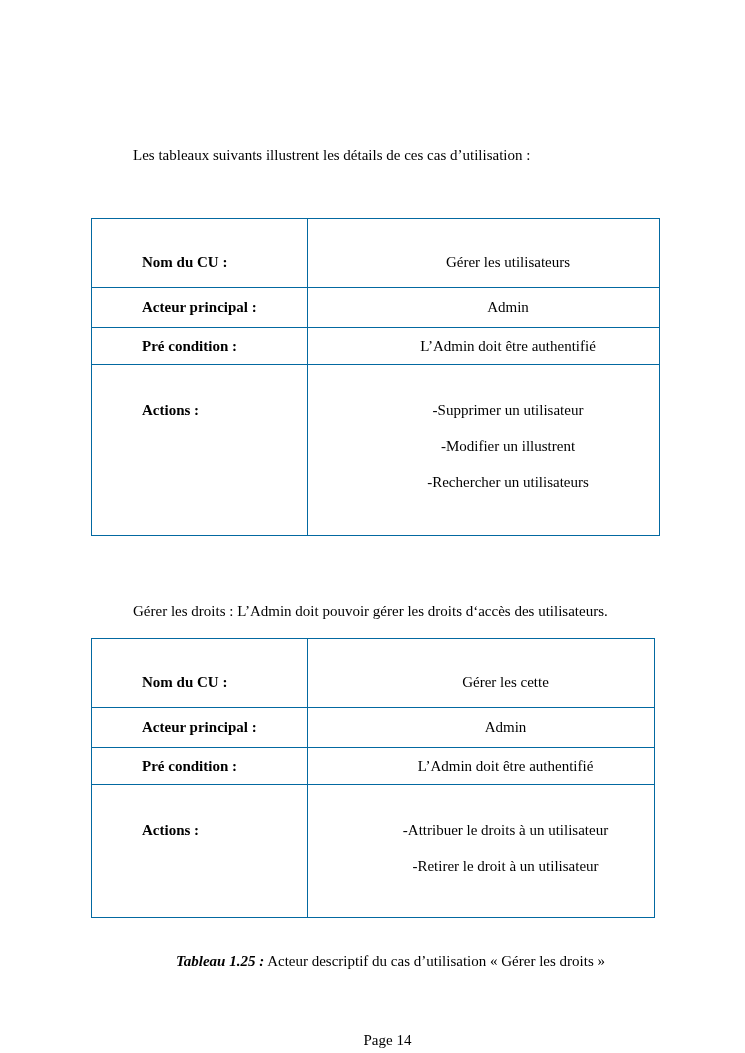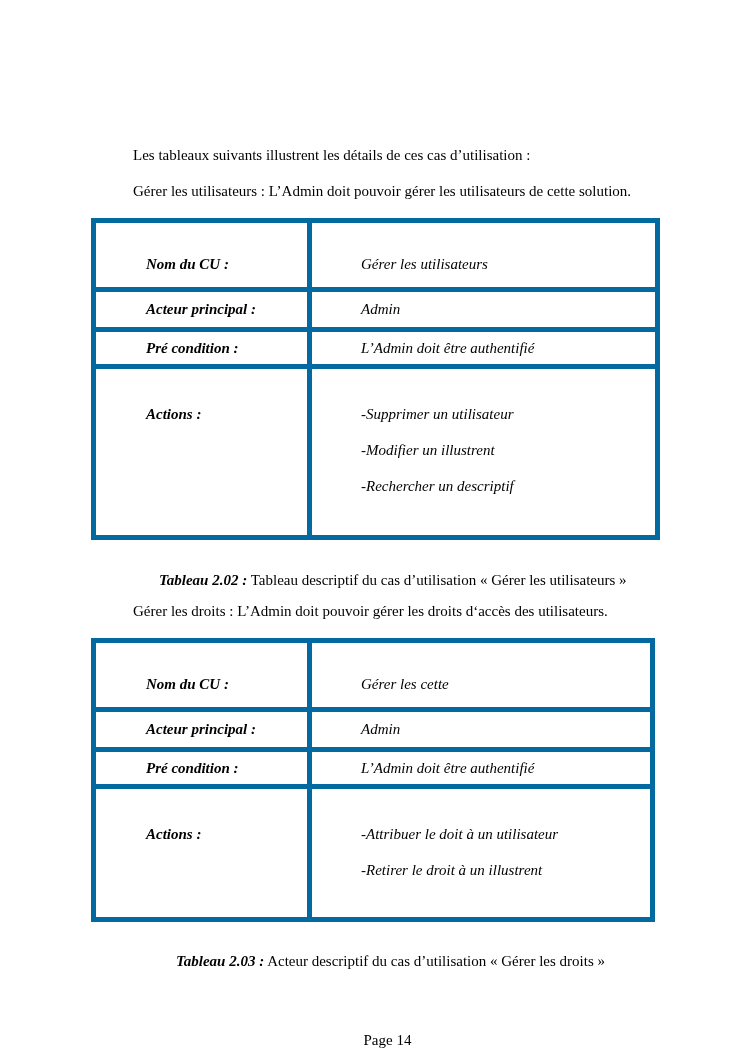--- a/index.html
+++ b/index.html
@@ -22,26 +22,25 @@
   .lead2 { left: 133px; top: 561px; }
 
   table.uc-table {
     position: absolute;
     border-collapse: collapse;
     table-layout: fixed;
   }
   table.t1 { left: 91px; top: 176px; width: 569px; }
   table.t2 { left: 91px; top: 596px; width: 564px; }
   table.uc-table td {
-    border: 5px solid #0369a1;
+    border: 1px solid #0369a1;
     vertical-align: middle;
-    font-style: italic;
   }
   td.col-label { width: 216px; padding-left: 50px; font-weight: bold; }
-  td.col-value { padding-left: 49px; }
+  td.col-value { padding-left: 49px; text-align: center; }
   tr.r1 td { height: 69px; padding-top: 18px; }
   tr.r2 td { height: 40px; }
   tr.r3 td { height: 37px; }
   table.t1 tr.r4 td { height: 171px; vertical-align: top; padding-top: 37px; }
   table.t2 tr.r4 td { height: 133px; vertical-align: top; padding-top: 37px; }
   .action-line { margin-bottom: 19px; white-space: nowrap; }
 
   .caption { position: absolute; white-space: nowrap; }
   .caption1 { left: 159px; top: 530px; }
   .caption2 { left: 176px; top: 911px; }
@@ -55,78 +54,73 @@
     text-align: center;
   }
 </style>
 </head>
 <body>
 
 <div class="page">
 
   <p class="para intro">Les tableaux suivants illustrent les détails de ces cas d’utilisation :</p>
 
-  <p class="para lead1">Gérer les utilisateurs : L’Admin doit pouvoir gérer les utilisateurs de cette solution.</p>
 
   <table class="uc-table t1">
     <tbody>
       <tr class="r1">
         <td class="col-label">Nom du CU :</td>
         <td class="col-value">Gérer les utilisateurs</td>
       </tr>
       <tr class="r2">
         <td class="col-label">Acteur principal :</td>
         <td class="col-value">Admin</td>
       </tr>
       <tr class="r3">
         <td class="col-label">Pré condition :</td>
         <td class="col-value">L’Admin doit être authentifié</td>
       </tr>
       <tr class="r4">
         <td class="col-label">Actions :</td>
         <td class="col-value">
           <div class="action-line">-Supprimer un utilisateur</div>
           <div class="action-line">-Modifier un illustrent</div>
-          <div class="action-line">-Rechercher un descriptif</div>
+          <div class="action-line">-Rechercher un utilisateurs</div>
         </td>
       </tr>
     </tbody>
   </table>
 
-  <p class="caption caption1">
-    <span class="cap-label">Tableau 2.02 :</span>
-    <span class="cap-text">Tableau descriptif du cas d’utilisation « Gérer les utilisateurs »</span>
-  </p>
 
   <p class="para lead2">Gérer les droits : L’Admin doit pouvoir gérer les droits d‘accès des utilisateurs.</p>
 
   <table class="uc-table t2">
     <tbody>
       <tr class="r1">
         <td class="col-label">Nom du CU :</td>
         <td class="col-value">Gérer les cette</td>
       </tr>
       <tr class="r2">
         <td class="col-label">Acteur principal :</td>
         <td class="col-value">Admin</td>
       </tr>
       <tr class="r3">
         <td class="col-label">Pré condition :</td>
         <td class="col-value">L’Admin doit être authentifié</td>
       </tr>
       <tr class="r4">
         <td class="col-label">Actions :</td>
         <td class="col-value">
-          <div class="action-line">-Attribuer le doit à un utilisateur</div>
-          <div class="action-line">-Retirer le droit à un illustrent</div>
+          <div class="action-line">-Attribuer le droits à un utilisateur</div>
+          <div class="action-line">-Retirer le droit à un utilisateur</div>
         </td>
       </tr>
     </tbody>
   </table>
 
   <p class="caption caption2">
-    <span class="cap-label">Tableau 2.03 :</span>
+    <span class="cap-label">Tableau 1.25 :</span>
     <span class="cap-text">Acteur descriptif du cas d’utilisation « Gérer les droits »</span>
   </p>
 
   <div class="footer">Page 14</div>
 
 </div>
 
 </body></html>

